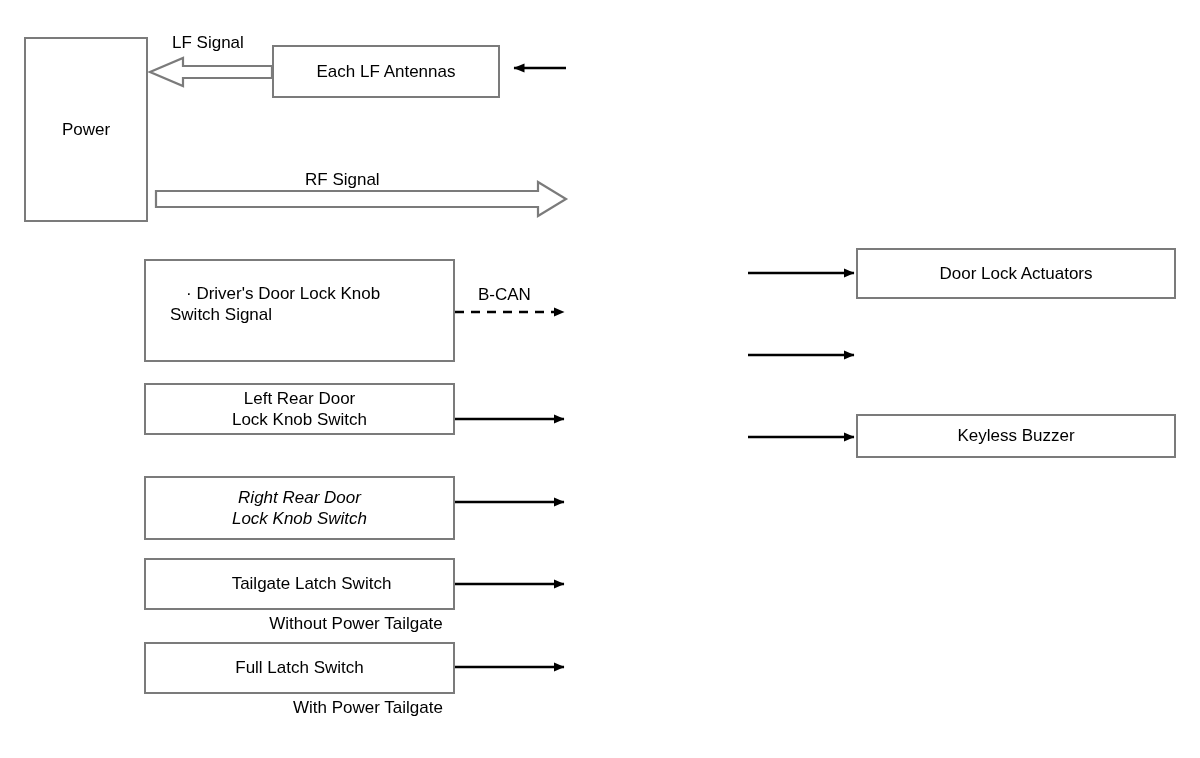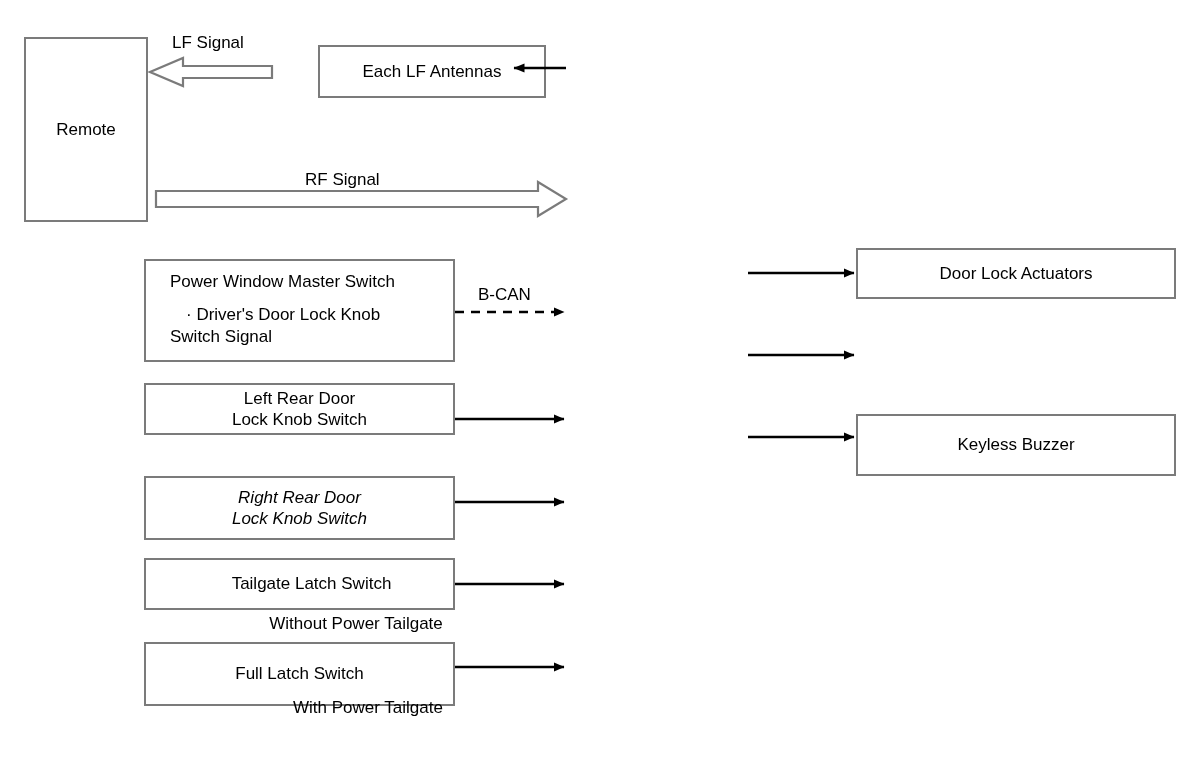--- a/index.html
+++ b/index.html
@@ -77,58 +77,57 @@
   }
   .pw-title { font-size: 17px; }
   .pw-sub { font-size: 17px; }
 </style>
 </head>
 <body>
 
 <div id="canvas">
 
   <div class="box" style="left:24px; top:37px; width:124px; height:185px;">
-    <span class="line">Remote</span>
+    <span class="line">Power</span>
   </div>
 
-  <div class="box" style="left:272px; top:45px; width:228px; height:53px;margin-left:46px;">
+  <div class="box" style="left:272px; top:45px; width:228px; height:53px;">
     <span class="line">Each LF Antennas</span>
   </div>
 
 
   <div class="box left-align-block" style="left:144px; top:259px; width:311px; height:103px;">
-    <span class="line pw-title">Power Window Master Switch</span>
     <span class="line pw-sub" style="margin-top:12px; margin-left:16px;">· Driver's Door Lock Knob</span>
     <span class="line pw-sub">Switch Signal</span>
   </div>
 
   <div class="box" style="left:144px; top:383px; width:311px; height:52px;">
     <span class="line">Left Rear Door</span>
     <span class="line">Lock Knob Switch</span>
   </div>
 
   <div class="box" style="left:144px; top:476px; width:311px; height:64px;font-style:italic;">
     <span class="line">Right Rear Door</span>
     <span class="line">Lock Knob Switch</span>
   </div>
 
   <div class="box" style="left:144px; top:558px; width:311px; height:52px;padding-left:24px;">
     <span class="line">Tailgate Latch Switch</span>
   </div>
 
-  <div class="box" style="left:144px; top:642px; width:311px; height:64px;">
+  <div class="box" style="left:144px; top:642px; width:311px; height:52px;">
     <span class="line">Full Latch Switch</span>
   </div>
 
   <div class="box" style="left:856px; top:248px; width:320px; height:51px;">
     <span class="line">Door Lock Actuators</span>
   </div>
 
 
-  <div class="box" style="left:856px; top:414px; width:320px; height:62px;">
+  <div class="box" style="left:856px; top:414px; width:320px; height:44px;">
     <span class="line">Keyless Buzzer</span>
   </div>
 
   <div class="edge-label" style="left:172px; top:33px;">LF Signal</div>
 
   <div class="edge-label" style="left:305px; top:170px;">RF Signal</div>
 
   <div class="edge-label" style="left:478px; top:285px;">B-CAN</div>
 
   <div class="caption" style="left:250px; top:614px; width:212px;">Without Power Tailgate</div>

